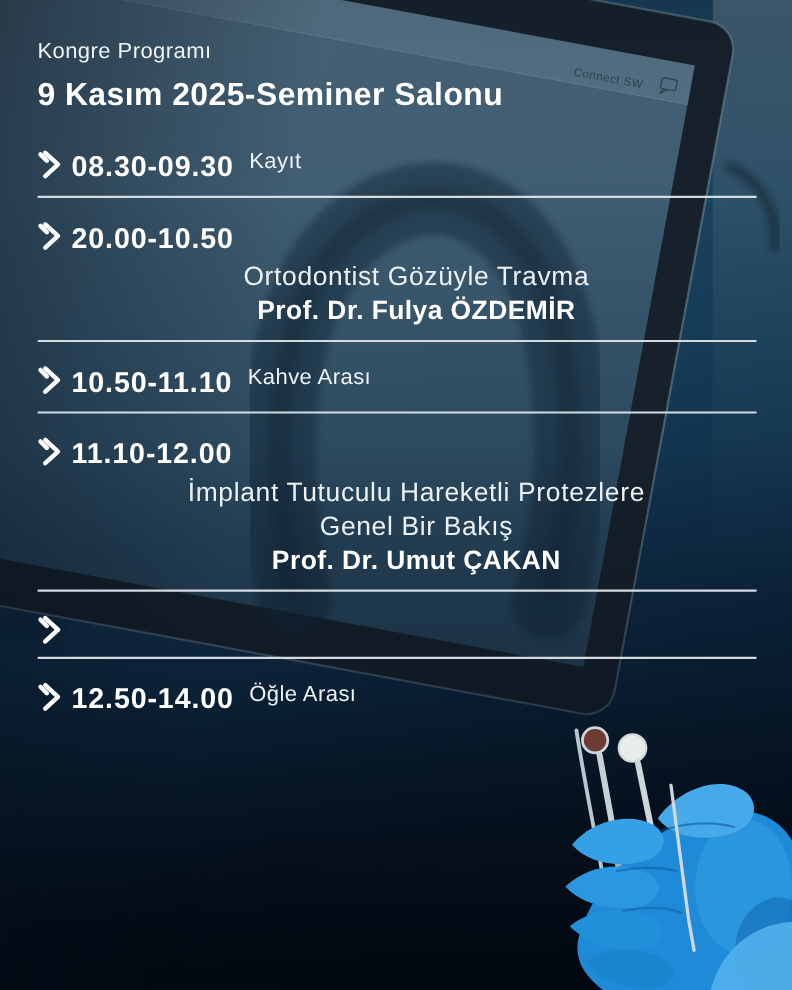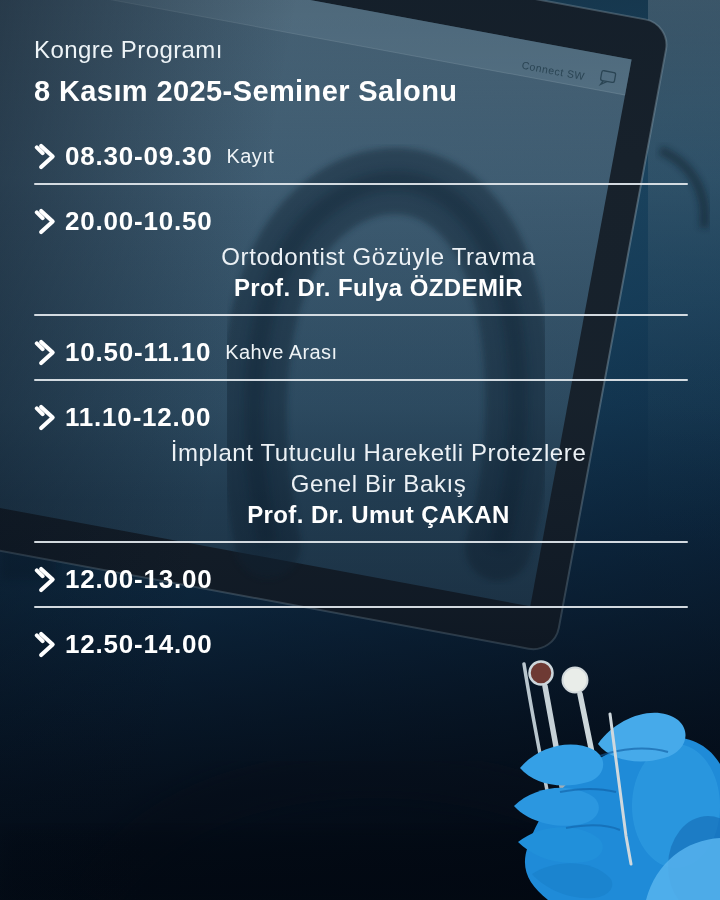--- a/index.html
+++ b/index.html
@@ -10,26 +10,26 @@
   }
   .layer{position:absolute;inset:0;}
   svg.bg,svg.fg{width:720px;height:900px;display:block;}
   .overlay{
     background:
       linear-gradient(100deg,rgba(5,14,26,.45) 0%,rgba(5,14,26,0) 34%),
       linear-gradient(180deg,rgba(9,24,40,.28) 0%,rgba(9,26,44,.10) 20%,rgba(10,28,46,.16) 45%,rgba(6,16,30,.45) 68%,rgba(3,9,19,.75) 88%,rgba(2,7,16,.85) 100%);
     pointer-events:none;
   }
   .content{position:absolute;inset:0;padding:36px 28px 0 34px;color:#fff;}
-  .kicker{font-size:24px;font-weight:400;color:#eef4f7;letter-spacing:.4px;}
+  .kicker{font-size:20px;font-weight:400;color:#eef4f7;letter-spacing:.4px;}
   .title{font-size:29px;font-weight:800;color:#fff;letter-spacing:.4px;margin-top:11px;}
   .schedule{margin-top:33px;}
   .item{margin-top:21px;}
   .item:first-child{margin-top:0;}
-  .time-row{display:flex;align-items:center;}
+  .time-row{display:flex;}
   .chevron{width:22px;height:27px;flex:none;margin-right:9px;}
   .chevron path{stroke:#fff;stroke-width:4.2;fill:none;stroke-linecap:round;stroke-linejoin:round;}
   .time{font-size:26px;font-weight:800;letter-spacing:.8px;color:#fff;white-space:nowrap;}
   .inline-label{font-size:20px;font-weight:400;color:#eef3f6;margin-left:14px;letter-spacing:.4px;white-space:nowrap;}
   .sub{padding-left:31px;margin-top:4px;text-align:center;}
   .line{font-size:24px;font-weight:400;color:#ecf1f5;line-height:31px;letter-spacing:.6px;}
   .bold-line{font-size:24px;font-weight:700;color:#fff;line-height:31px;letter-spacing:.4px;}
   .divider{height:2px;width:654px;background:var(--divider,#dde4e9);margin-top:11px;border-radius:1px;opacity:.95;}
   .fgwrap{pointer-events:none;}
 </style>
@@ -84,21 +84,21 @@
 
       <path d="M96,898 C150,800 300,758 452,780 C575,798 648,852 672,898" stroke="#0a1b2e" stroke-width="48" fill="none" opacity="0.85" filter="url(#blur8)"></path>
       <rect x="0" y="830" width="720" height="70" fill="#030b16" opacity="0.55" filter="url(#blur8)"></rect>
     </svg>
   </div>
 
   <div class="layer overlay"></div>
 
   <div class="content">
     <div class="kicker">Kongre Programı</div>
-    <div class="title">8 Kasım 2025-Seminer Salonu</div>
+    <div class="title">9 Kasım 2025-Seminer Salonu</div>
     <div class="schedule" id="schedule">
         <div class="item">
           <div class="time-row">
   <svg class="chevron" viewBox="0 0 22 28">
     <path d="M2.5 4.5 L8.5 10.5"></path>
     <path d="M7 3 L19 14 L7 25"></path>
   </svg>
 <span class="time">08.30-09.30</span>
             <span class="inline-label">Kayıt</span>
           </div>
@@ -143,31 +143,31 @@
             <div class="bold-line">Prof. Dr. Umut ÇAKAN</div>
           </div>
           <div class="divider"></div>
         </div>
         <div class="item">
           <div class="time-row">
   <svg class="chevron" viewBox="0 0 22 28">
     <path d="M2.5 4.5 L8.5 10.5"></path>
     <path d="M7 3 L19 14 L7 25"></path>
   </svg>
-<span class="time">12.00-13.00</span>
           </div>
           <div class="divider"></div>
         </div>
         <div class="item">
           <div class="time-row">
   <svg class="chevron" viewBox="0 0 22 28">
     <path d="M2.5 4.5 L8.5 10.5"></path>
     <path d="M7 3 L19 14 L7 25"></path>
   </svg>
 <span class="time">12.50-14.00</span>
+            <span class="inline-label">Öğle Arası</span>
           </div>
         </div>
       </div>
   </div>
 
   <div class="layer fgwrap">
     <svg class="fg" viewBox="0 0 720 900" aria-hidden="true">
 
       <path d="M524,664 C536,740 552,810 558,852 C562,882 578,888 588,876 C596,866 590,850 582,846" stroke="#b9c6ce" stroke-width="3.5" fill="none" stroke-linecap="round"></path>
 

